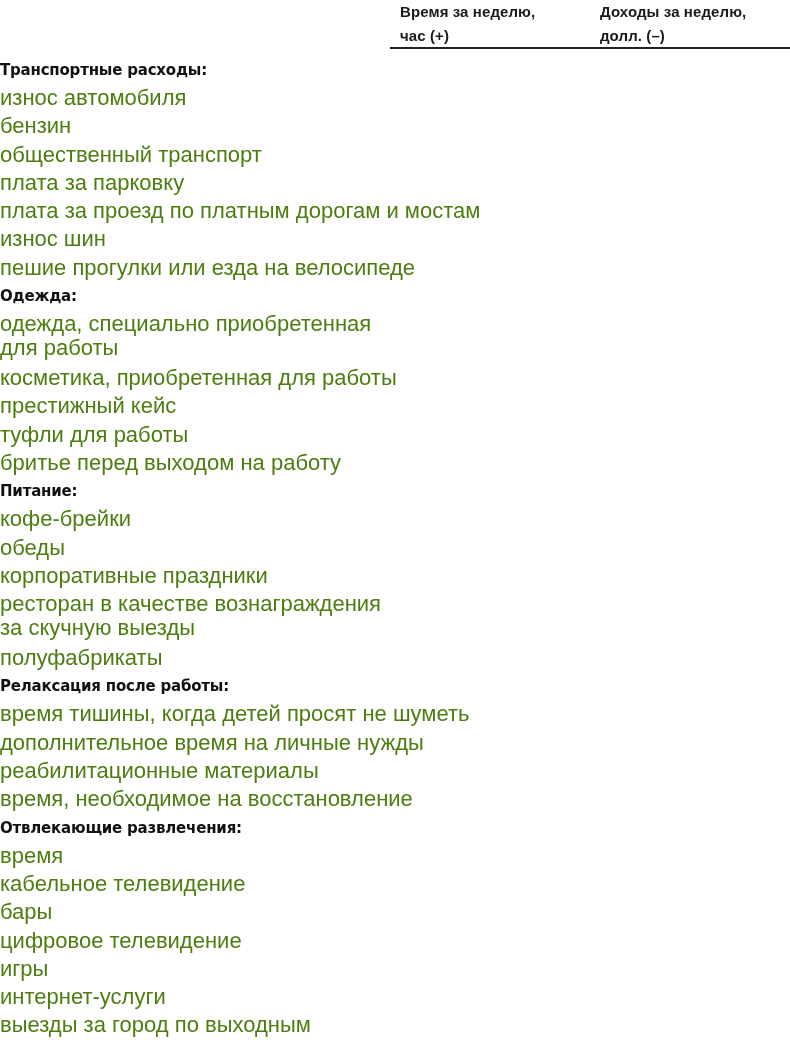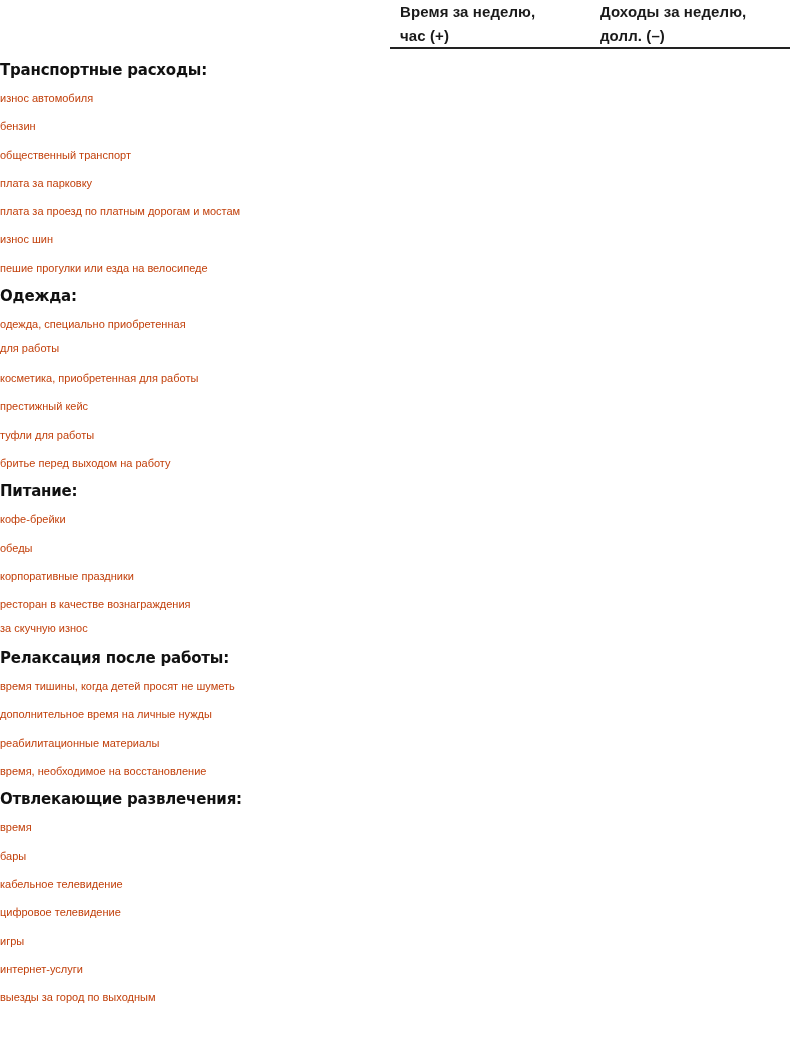--- a/index.html
+++ b/index.html
@@ -46,24 +46,24 @@
       font-weight: bold;
       font-size: 15px;
       line-height: 28px;
       height: 28px;
       white-space: nowrap;
       letter-spacing: -0.2px;
       color: #111;
     }
     .item {
       font-family: "Liberation Sans", sans-serif;
-      font-size: 11px;
+      font-size: 22px;
       line-height: 28.3px;
       white-space: nowrap;
-      color: #c2410c;
+      color: #4d7c0f;
     }
     .item.two-line {
       line-height: 24px;
       padding: 2px 0 4px 0;
       white-space: normal;
     }
     .item.two-line span { display: block; }
   </style>
 </head>
 <body>
@@ -98,30 +98,31 @@
   <div class="item">престижный кейс</div>
   <div class="item">туфли для работы</div>
   <div class="item">бритье перед выходом на работу</div>
 
   <div class="cat-title">Питание:</div>
   <div class="item">кофе-брейки</div>
   <div class="item">обеды</div>
   <div class="item">корпоративные праздники</div>
   <div class="item two-line">
     <span>ресторан в качестве вознаграждения</span>
-    <span>за скучную износ</span>
+    <span>за скучную выезды</span>
   </div>
+  <div class="item">полуфабрикаты</div>
 
   <div class="cat-title">Релаксация после работы:</div>
   <div class="item">время тишины, когда детей просят не шуметь</div>
   <div class="item">дополнительное время на личные нужды</div>
   <div class="item">реабилитационные материалы</div>
   <div class="item">время, необходимое на восстановление</div>
 
   <div class="cat-title">Отвлекающие развлечения:</div>
   <div class="item">время</div>
+  <div class="item">кабельное телевидение</div>
   <div class="item">бары</div>
-  <div class="item">кабельное телевидение</div>
   <div class="item">цифровое телевидение</div>
   <div class="item">игры</div>
   <div class="item">интернет-услуги</div>
   <div class="item">выезды за город по выходным</div>
 </div>
 
 </body></html>

